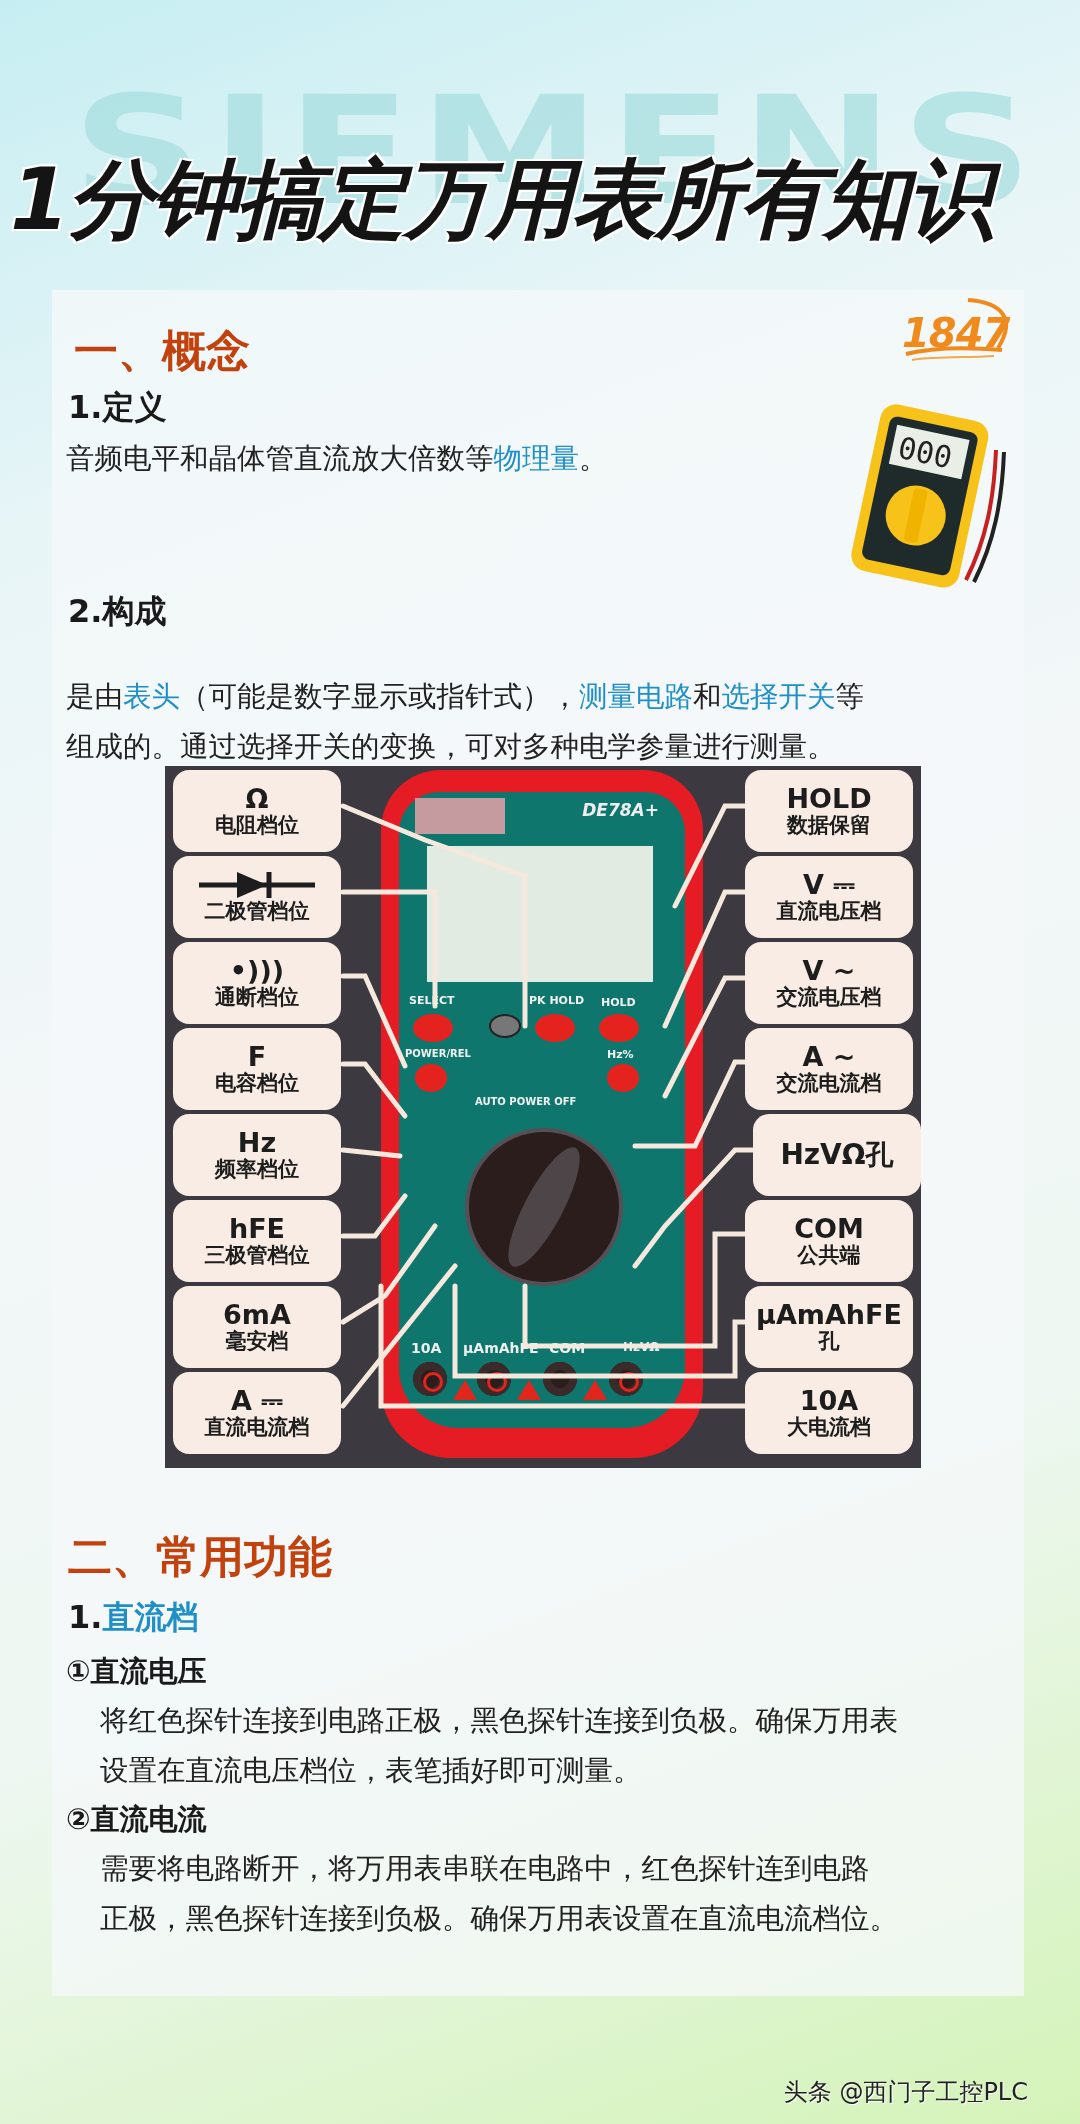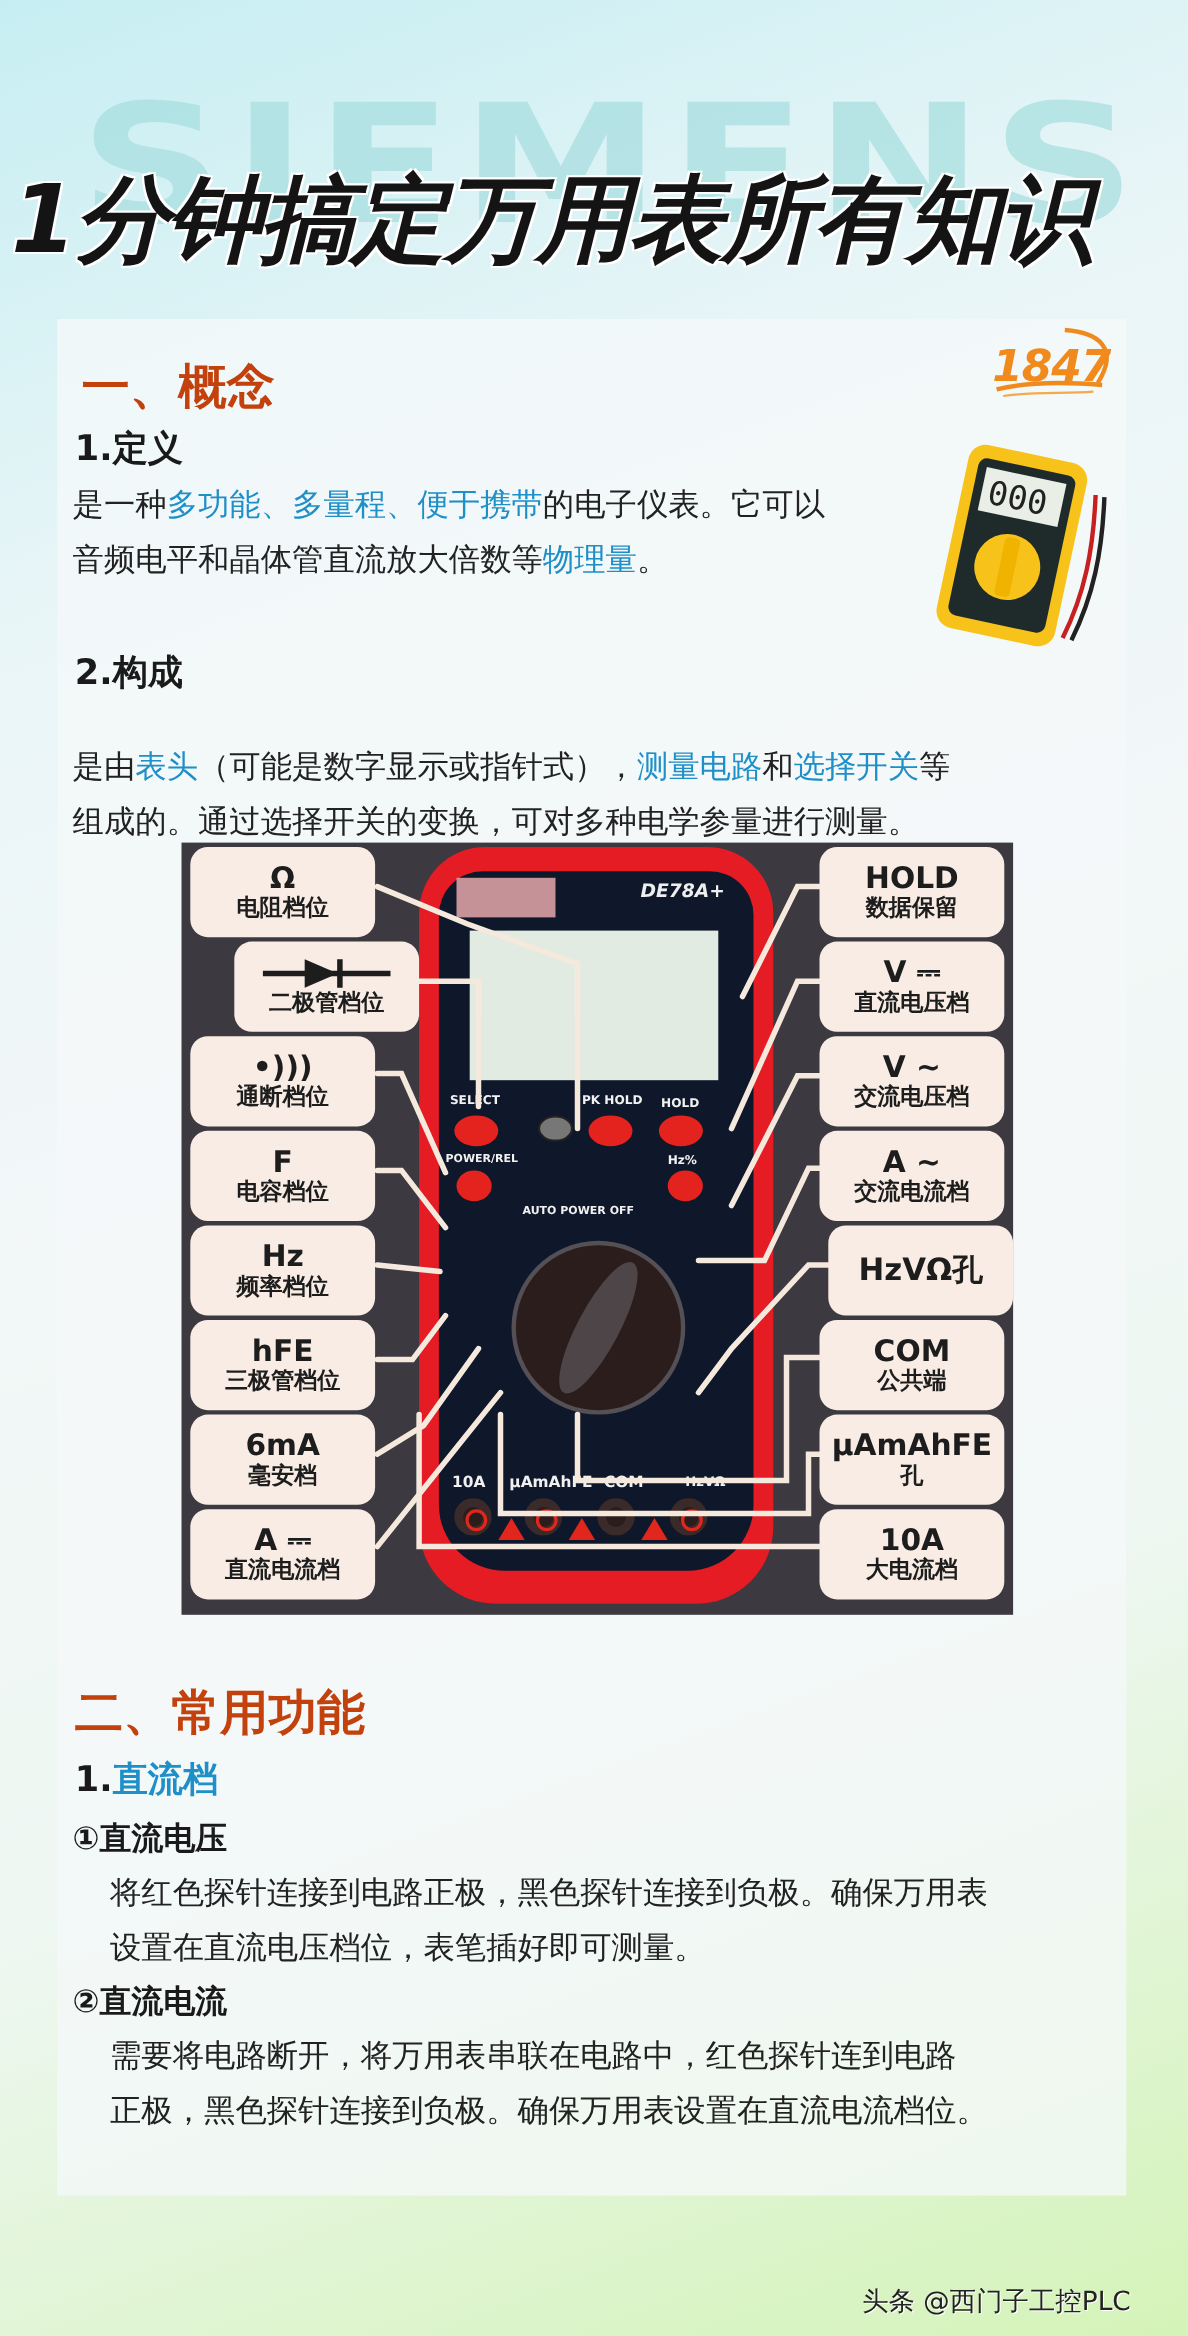--- a/index.html
+++ b/index.html
@@ -52,21 +52,21 @@
   }
   .label-box .sym { font-size: 27px; }
   .label-box .cn { font-size: 21px; }
   .label-box.single .cn { font-size: 28px; }
   .meter-body {
     position: absolute; left: 216px; top: 4px; width: 322px; height: 688px;
     border-radius: 60px 60px 70px 70px; background: #e51c23;
   }
   .meter-inner {
     position: absolute; left: 18px; top: 22px; right: 18px; bottom: 30px;
-    border-radius: 40px 40px 60px 60px; background: #0f172a;
+    border-radius: 40px 40px 60px 60px; background: #0f766e;
   }
   .lcd { position: absolute; left: 28px; top: 54px; width: 226px; height: 136px; background: #e2ebe2; }
   .model { position: absolute; right: 26px; top: 8px; color: #eee; font-weight: 700; font-style: italic; font-size: 17px; }
   .blur-box { position: absolute; left: 16px; top: 6px; width: 90px; height: 36px; background: #d9a0a4; opacity: 0.9; }
   .btn-red { position: absolute; width: 40px; height: 28px; border-radius: 50%; background: #e5231e; }
   .btn-lbl { position: absolute; color: #f1f1f1; font-size: 11px; font-weight: 700; white-space: nowrap; }
   .dial {
     position: absolute; left: 70px; top: 340px; width: 150px; height: 150px;
     border-radius: 50%; background: #2b1d1b; box-shadow: 0 0 0 4px #554f56;
   }
@@ -114,21 +114,20 @@
       <circle cx="75" cy="125" r="30" fill="#f7c21a"></circle>
       <rect x="68" y="98" width="14" height="54" rx="4" fill="#f0b300"></rect>
     </g>
     <path d="M150 60 C 148 110, 140 150, 120 190" stroke="#c62020" stroke-width="4" fill="none"></path>
     <path d="M158 62 C 156 112, 148 152, 128 192" stroke="#222" stroke-width="4" fill="none"></path>
   </svg>
 </div>
 
 <div class="sub-title" style="left:68px; top:386px;">1.定义</div>
 <div class="para" style="left:66px; top:434px; width:800px;">
-  <div><span>是一种</span><span class="hl">多功能、多量程、便于携带</span><span>的电子仪表。它可以</span></div>
   <div><span>音频电平和晶体管直流放大倍数等</span><span class="hl">物理量</span><span>。</span></div>
 </div>
 
 <div class="sub-title" style="left:68px; top:590px;">2.构成</div>
 <div class="para" style="left:66px; top:672px; width:960px;">
   <div><span>是由</span><span class="hl">表头</span><span>（可能是数字显示或指针式），</span><span class="hl">测量电路</span><span>和</span><span class="hl">选择开关</span><span>等</span></div>
   <div>组成的。通过选择开关的变换，可对多种电学参量进行测量。</div>
 </div>
 
 <div class="diagram">
@@ -184,21 +183,21 @@
       <polyline points="588,468 550,468 550,580 360,580 360,520"></polyline>
       <polyline points="588,556 570,556 570,610 290,610 290,520"></polyline>
       <polyline points="588,640 216,640 216,520"></polyline>
     </g>
   </svg>
 
   <div class="label-box" style="left:8px; top:4px;">
     <span class="sym">Ω</span>
     <span class="cn">电阻档位</span>
   </div>
-  <div class="label-box" style="left:8px; top:90px;margin-left:40px;">
+  <div class="label-box" style="left:8px; top:90px;">
     <svg width="120" height="30" viewBox="0 0 120 30">
       <line x1="2" y1="15" x2="118" y2="15" stroke="#1d1d1d" stroke-width="5"></line>
       <polygon points="40,2 40,28 70,15" fill="#1d1d1d"></polygon>
       <line x1="72" y1="2" x2="72" y2="28" stroke="#1d1d1d" stroke-width="5"></line>
     </svg>
     <span class="cn">二极管档位</span>
   </div>
   <div class="label-box" style="left:8px; top:176px;">
     <span class="sym">•)))</span>
     <span class="cn">通断档位</span>

